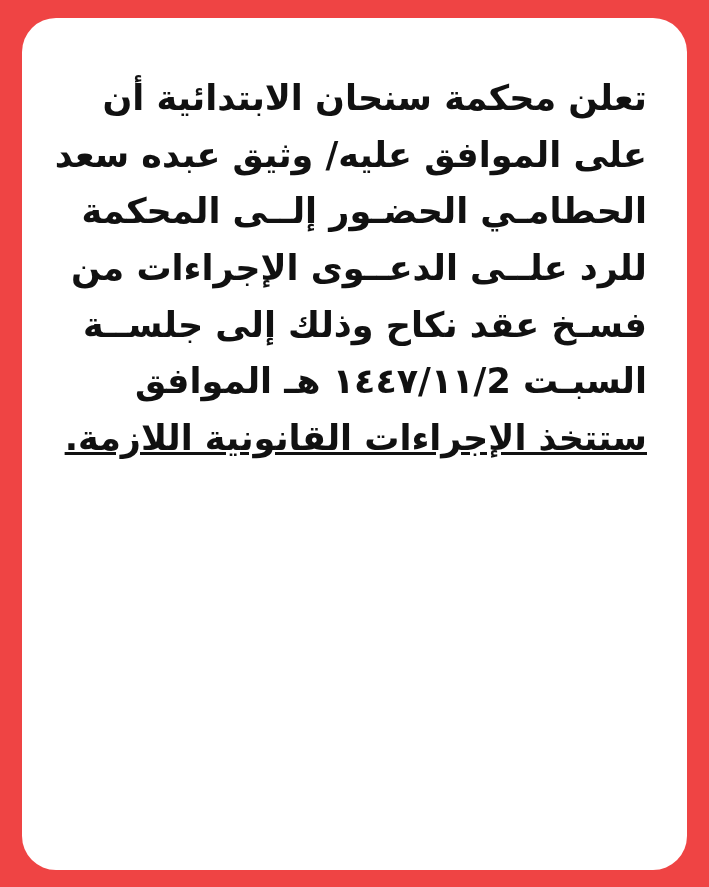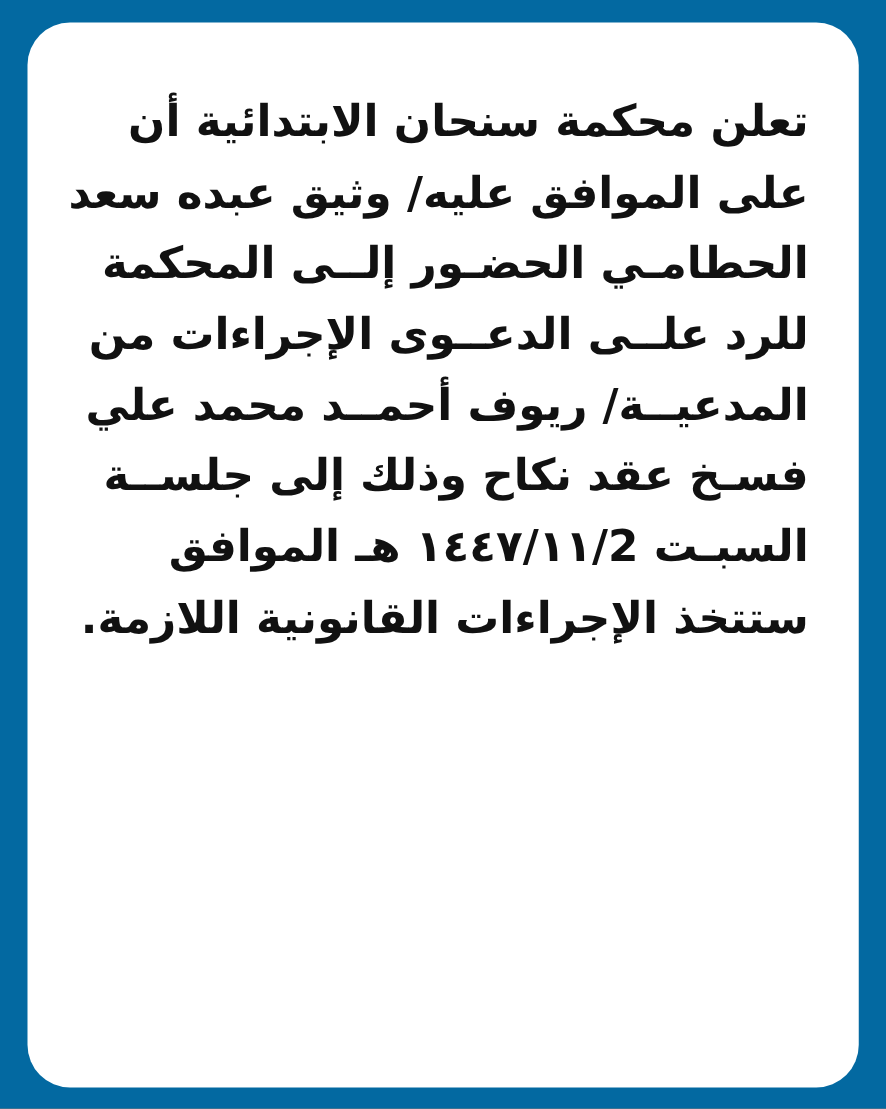--- a/index.html
+++ b/index.html
@@ -10,21 +10,21 @@
   body {
     width: 709px;
     height: 887px;
     overflow: hidden;
     font-family: "DejaVu Sans", "Liberation Sans", sans-serif;
   }
   .page {
     position: relative;
     width: 709px;
     height: 887px;
-    background: #0369a1;
+    background: #ef4444;
     box-sizing: border-box;
   }
   .notice-card {
     position: absolute;
     left: 22px;
     top: 18px;
     width: 665px;
     height: 852px;
     background: #ffffff;
     border-radius: 34px;
@@ -44,31 +44,31 @@
     font-size: 35px;
     font-weight: bold;
     color: #111111;
     line-height: 1.62;
     letter-spacing: 0px;
     white-space: nowrap;
     display: block;
   }
   .notice-line.last {
     white-space: normal;
+    text-decoration: underline;
   }
 </style>
 </head>
 <body>
 
 <div class="page">
   <div class="notice-card">
     <div class="notice-body">
       <div class="notice-line">تعلن محكمة سنحان الابتدائية أن</div>
       <div class="notice-line">على الموافق عليه/ وثيق عبده سعد</div>
       <div class="notice-line">الحطامـي الحضـور إلــى المحكمة</div>
       <div class="notice-line">للرد علــى الدعــوى الإجراءات من</div>
-      <div class="notice-line">المدعيــة/ ريوف أحمــد محمد علي</div>
       <div class="notice-line">فسـخ عقد نكاح وذلك إلى جلســة</div>
       <div class="notice-line">السبـت ١٤٤٧/١١/2 هـ الموافق</div>
       <div class="notice-line last">ستتخذ الإجراءات القانونية اللازمة.</div>
     </div>
   </div>
 </div>
 
 </body></html>

